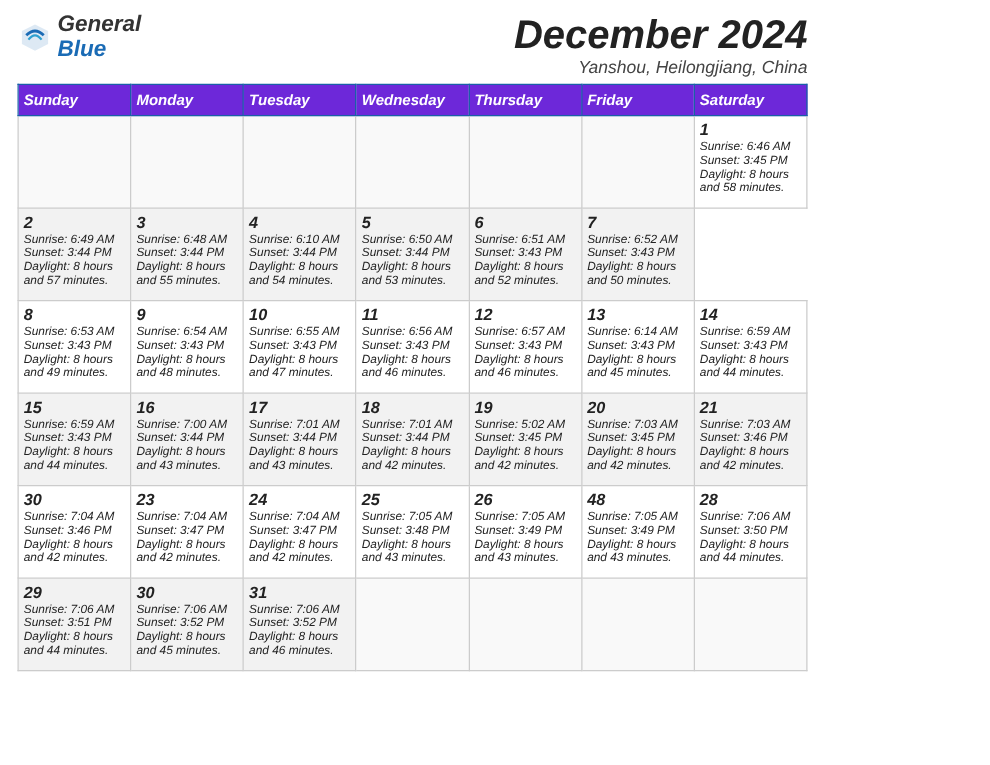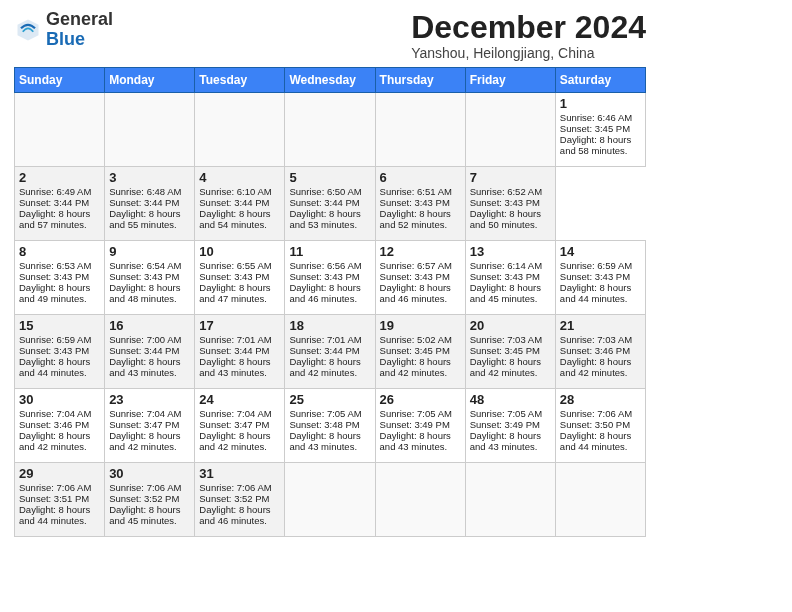--- a/index.html
+++ b/index.html
@@ -6,20 +6,21 @@
     body {
       font-family: Arial, sans-serif;
       background: #fff;
       width: 792px;
       height: 612px;
       overflow: hidden;
     }
     .container {
       width: 660px;
       padding: 10px 14px 8px 14px;
+      font-style: italic;
     }
     .header-top {
       display: flex;
       justify-content: space-between;
       align-items: flex-start;
       margin-bottom: 6px;
     }
     .logo {
       display: flex;
       align-items: center;
@@ -30,39 +31,39 @@
       font-weight: bold;
       line-height: 1.1;
     }
     .logo-general { color: #333; }
     .logo-blue { color: #1a6bb5; }
     .logo-icon {
       width: 28px;
       height: 28px;
     }
     .title-block {
-      text-align: left;
+      text-align: right;
     }
     .month-title {
       font-size: 32px;
       font-weight: bold;
       color: #222;
       line-height: 1.1;
     }
     .subtitle {
       font-size: 14px;
       color: #444;
     }
     table {
       width: 100%;
       border-collapse: collapse;
       table-layout: fixed;
     }
     thead tr th {
-      background: #3b82f6;
+      background: #6d28d9;
       color: #fff;
       font-size: 12px;
       font-weight: bold;
       padding: 5px 4px;
       text-align: left;
       border: 1px solid #1a5fa8;
     }
     tbody tr td {
       border: 1px solid #ccc;
       vertical-align: top;

